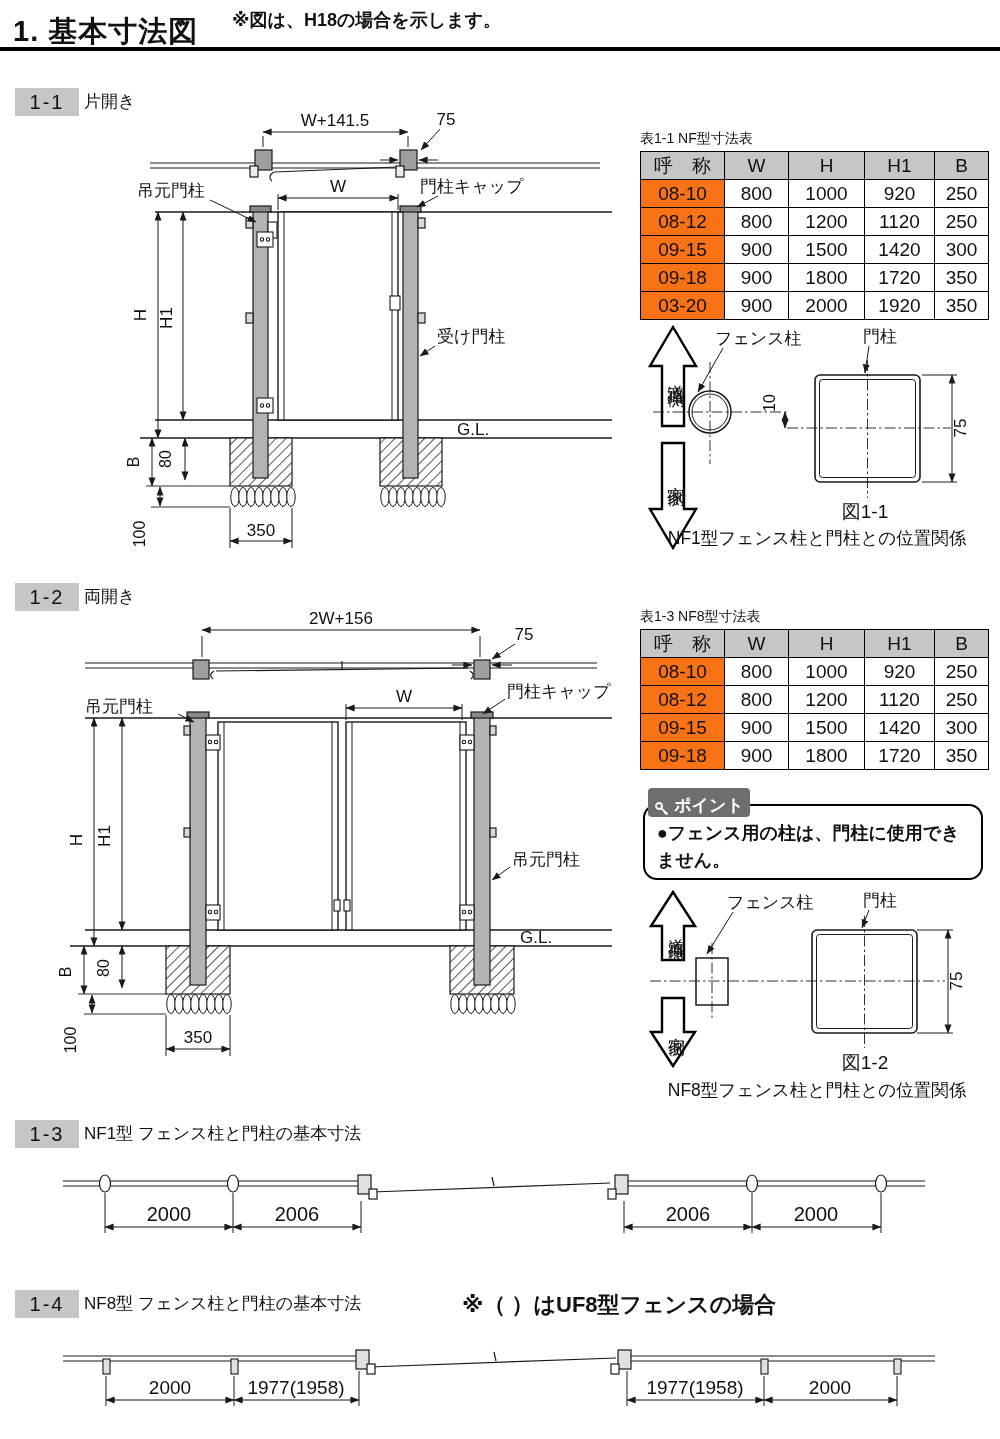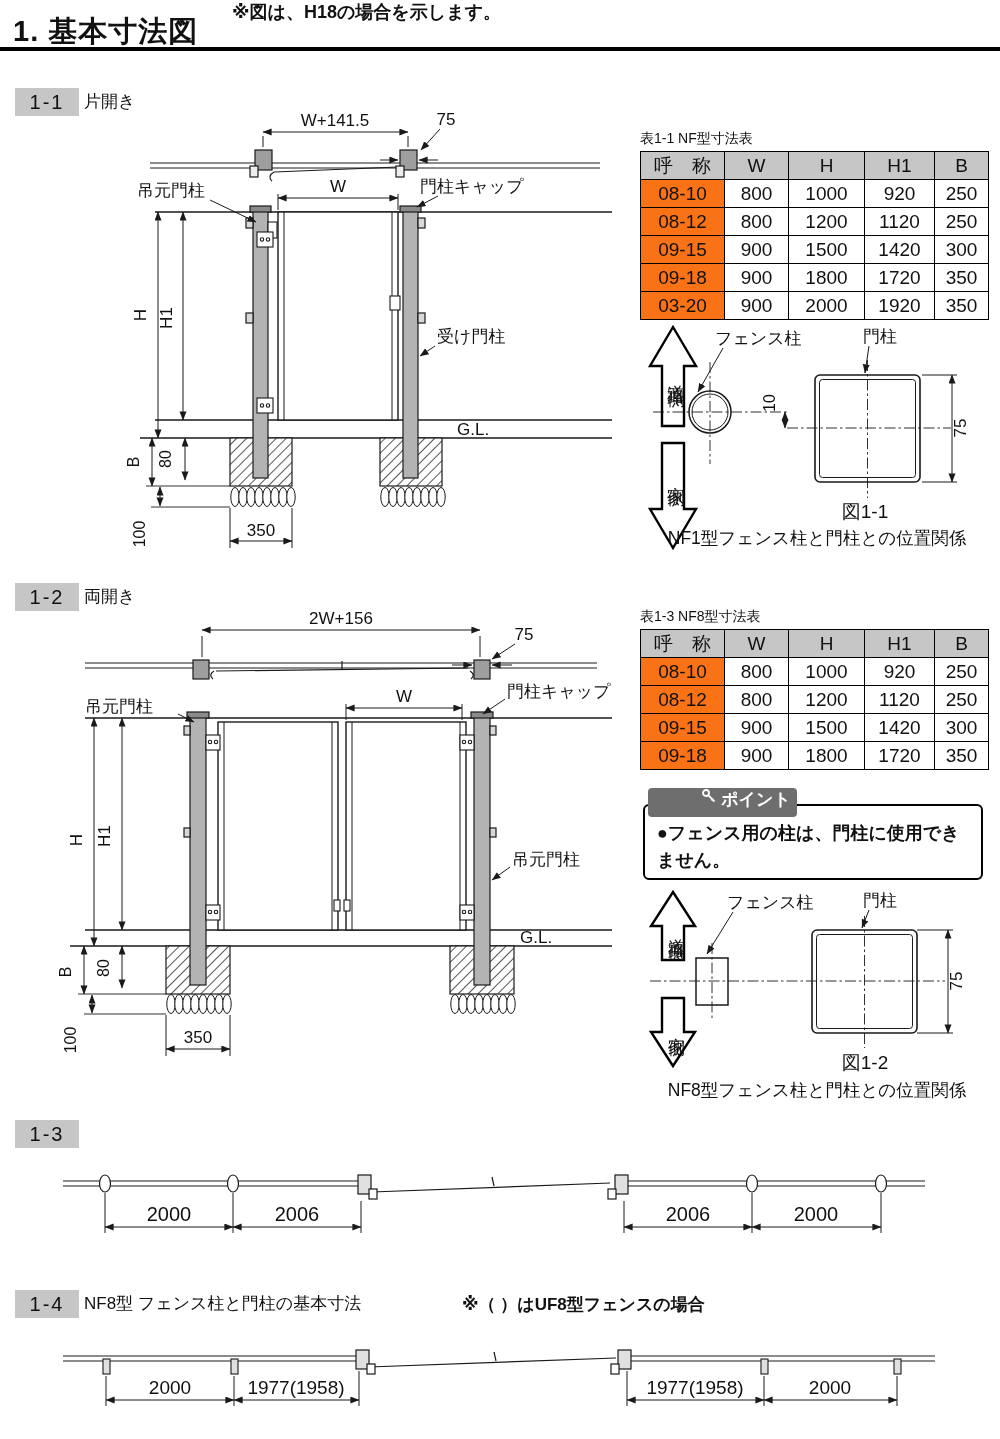--- a/index.html
+++ b/index.html
@@ -5,51 +5,51 @@
   html,body{margin:0;padding:0;background:#fff;}
   .page{position:relative;width:1000px;height:1439px;background:#fff;overflow:hidden;
         font-family:"Liberation Sans","DejaVu Sans",sans-serif;color:#111;}
   .abs{position:absolute;}
   .title{font-size:29px;font-weight:bold;letter-spacing:1px;}
   .title-note{font-size:18px;font-weight:bold;}
   .rule{background:#000;}
   .sec-num{background:#c6c6c6;width:64px;height:28px;display:flex;align-items:center;
            justify-content:center;font-size:20px;letter-spacing:2px;}
   .sec-head{font-size:17px;font-weight:normal;line-height:28px;}
-  .sec-note{font-size:17px;font-weight:bold;line-height:28px;}
+  .sec-note{font-size:22px;font-weight:bold;line-height:28px;}
   .tbl-cap{font-size:14px;margin-bottom:3px;}
   table.dim-table{border-collapse:collapse;font-size:19px;table-layout:fixed;}
   table.dim-table th,table.dim-table td{border:1.6px solid #000;text-align:center;
       height:27px;padding:0 2px;font-weight:normal;}
   table.dim-table th{background:#c6c6c6;}
   td.c1{background:#f97316;}
   .pointbox .tab{position:absolute;left:5px;top:0;width:102px;height:29px;background:#6e6e6e;
       border-radius:4px;color:#fff;font-size:17px;font-weight:bold;display:flex;
-      align-items:flex-start;justify-content:center;gap:4px;z-index:2;padding-left:47px;}
+      align-items:flex-end;justify-content:center;gap:4px;z-index:2;}
   .pointbox .body{position:absolute;left:0;top:16px;width:340px;height:76px;border:2.5px solid #000;
-      border-radius:6px;background:#fff;box-sizing:border-box;padding:14px 12px 0 12px;
+      border-radius:14px;background:#fff;box-sizing:border-box;padding:14px 12px 0 12px;
       font-size:18px;font-weight:bold;line-height:1.5;}
   .vtext{writing-mode:vertical-rl;text-orientation:upright;font-size:18px;letter-spacing:3px;
       text-align:center;line-height:1;}
   svg text{font-family:"Liberation Sans","DejaVu Sans",sans-serif;fill:#111;stroke:none;}
   .dim{font-size:16px;}
   .dim2{font-size:17px;}
   .dimbig{font-size:20px;}
   .dimmid{font-size:19px;}
   .lbl{font-size:17px;}
   .cap{font-size:19px;}
   .cap2{font-size:17.5px;}
 </style>
 </head>
 <body>
 
 <div class="page">
 
   <div class="abs title" style="left:13px;top:12px">1. 基本寸法図</div>
-  <div class="abs title-note" style="left:232px;top:0">※図は、H18の場合を示します。</div>
+  <div class="abs title-note" style="left:232px;top:8px">※図は、H18の場合を示します。</div>
   <div class="abs rule" style="left:0;top:47px;width:1000px;height:4px"></div>
 
   <div class="abs sec-num" style="left:15px;top:88px">1-1</div>
   <div class="abs sec-head" style="left:84px;top:88px">片開き</div>
 
   <svg class="abs" style="left:0;top:110px" width="630" height="470" viewBox="0 0 630 470">
     <defs>
       <marker id="a1" markerWidth="10" markerHeight="8" refX="8.6" refY="3.5" orient="auto-start-reverse" markerUnits="userSpaceOnUse">
         <path d="M0,0L9,3.5L0,7Z" fill="#1a1a1a"></path>
       </marker>
@@ -491,20 +491,21 @@
     <text x="327" y="93" text-anchor="middle" transform="rotate(-90 327 93)" class="dim2">75</text>
     <text x="92" y="20" class="lbl">フェンス柱</text>
     <text x="228" y="18" class="lbl">門柱</text>
     <text x="230" y="181" text-anchor="middle" class="cap">図1-2</text>
     <text x="182" y="208" text-anchor="middle" class="cap2">NF8型フェンス柱と門柱との位置関係</text>
   </svg>
   <div class="abs vtext" style="left:661px;top:897px;height:64px;width:24px;font-size:17px">道路側</div>
   <div class="abs vtext" style="left:661px;top:1000px;height:54px;width:24px;font-size:17px">家側</div>
 
   <div class="abs sec-num" style="left:15px;top:1120px">1-3</div>
+  <div class="abs sec-head" style="left:84px;top:1120px">NF1型 フェンス柱と門柱の基本寸法</div>
 
   <svg class="abs" style="left:0;top:1165px" width="1000" height="100" viewBox="0 0 1000 100">
     <defs>
       <marker id="a3" markerWidth="10" markerHeight="8" refX="8.6" refY="3.5" orient="auto-start-reverse" markerUnits="userSpaceOnUse">
         <path d="M0,0L9,3.5L0,7Z" fill="#1a1a1a"></path>
       </marker>
     </defs>
     <g stroke="#1a1a1a" stroke-width="1.2" fill="none">
       <line x1="63" y1="16" x2="358" y2="16"></line>
         <line x1="63" y1="21" x2="358" y2="21"></line>

